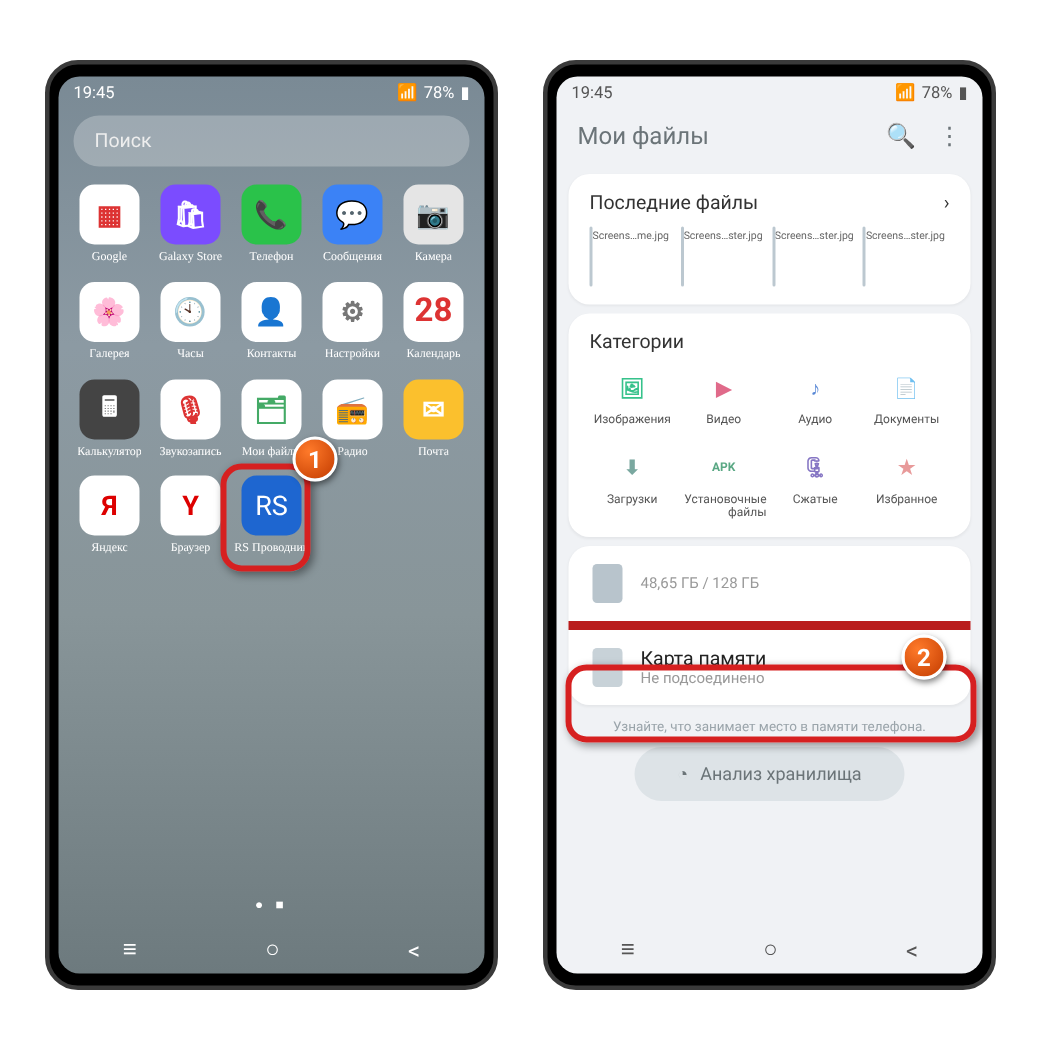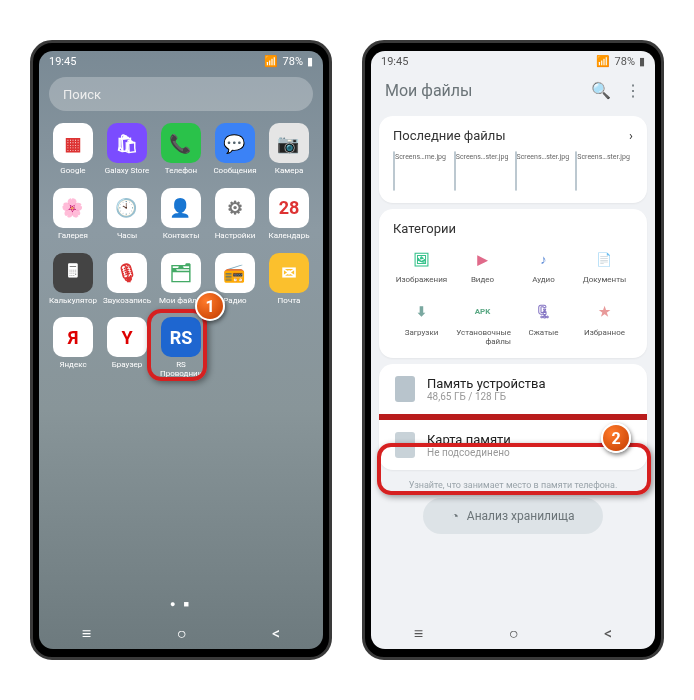--- a/index.html
+++ b/index.html
@@ -44,21 +44,21 @@
     grid-template-columns: repeat(5,1fr);
     gap: 12px 2px;
   }
   .app { display:flex; flex-direction:column; align-items:center; gap:4px; }
   .app .icon {
     width:40px; height:40px; border-radius:10px;
     display:flex; align-items:center; justify-content:center;
     font-size:18px; color:#fff;
   }
   .app .lbl { font-size:8px; color:#fff; text-align:center; line-height:1.1;
-    max-width:50px; overflow:hidden; }
+    max-width:50px; overflow:hidden;font-family:Liberation Serif, serif; }
   .navbar {
     position:absolute; bottom:0; left:0; right:0; height:32px;
     display:flex; justify-content:space-around; align-items:center;
     color:#fff;
   }
   .screen.light .navbar { color:#555; }
   .navbar span { font-size:16px; }
   .dots { position:absolute; bottom:40px; left:0; right:0; text-align:center; color:#fff; font-size:9px; letter-spacing:3px; }
   .highlight {
     position:absolute; border:4px solid #d62020; border-radius:14px;
@@ -153,21 +153,21 @@
         </div>
         <div class="app">
           <div class="icon" style="background:#fff;color:#f77;font-size:18px;font-weight:bold">👤</div>
           <div class="lbl">Контакты</div>
         </div>
         <div class="app">
           <div class="icon" style="background:#fff;color:#777;font-size:18px;font-weight:bold">⚙</div>
           <div class="lbl">Настройки</div>
         </div>
         <div class="app">
-          <div class="icon" style="background:#fff;color:#d33;font-size:18px;font-weight:bold">28</div>
+          <div class="icon" style="background:#fff;color:#d33;font-size:22px;font-weight:bold">28</div>
           <div class="lbl">Календарь</div>
         </div>
         <div class="app">
           <div class="icon" style="background:#444;color:#fff;font-size:18px;font-weight:bold">🖩</div>
           <div class="lbl">Калькулятор</div>
         </div>
         <div class="app">
           <div class="icon" style="background:#fff;color:#d33;font-size:18px;font-weight:bold">🎙</div>
           <div class="lbl">Звукозапись</div>
         </div>
@@ -185,21 +185,21 @@
         </div>
         <div class="app">
           <div class="icon" style="background:#fff;color:#d00;font-size:18px;font-weight:bold">Я</div>
           <div class="lbl">Яндекс</div>
         </div>
         <div class="app">
           <div class="icon" style="background:#fff;color:#d00;font-size:18px;font-weight:bold">Y</div>
           <div class="lbl">Браузер</div>
         </div>
         <div class="app">
-          <div class="icon" style="background:#1e66d0;color:#fff;font-size:18px;font-weight:bold">RS</div>
+          <div class="icon" style="background:#1e66d0;color:#fff;font-size:18px;font-weight:normal">RS</div>
           <div class="lbl">RS Проводник</div>
         </div>
       </div>
     <div class="dots">● ■</div>
     <div class="navbar">
       <span>≡</span>
       <span>○</span>
       <span>&lt;</span>
     </div>
     <div class="highlight" style="left:108px; top:258px; width:60px; height:72px;"></div>
@@ -285,21 +285,20 @@
             <div class="ci" style="color:#e89a9a;font-size:13px;font-weight:bold">★</div>
             <div class="cl">Избранное</div>
           </div>
         </div>
     </div>
 
     <div class="card storagecard" style="position:relative;">
       <div class="storageitem">
         <div class="si"></div>
         <div class="st">
-          <div class="t1">Память устройства</div>
           <div class="t2">48,65 ГБ / 128 ГБ</div>
         </div>
       </div>
       <div class="storageitem">
         <div class="si" style="background:#c8d2d8"></div>
         <div class="st">
           <div class="t1">Карта памяти</div>
           <div class="t2">Не подсоединено</div>
         </div>
       </div>

